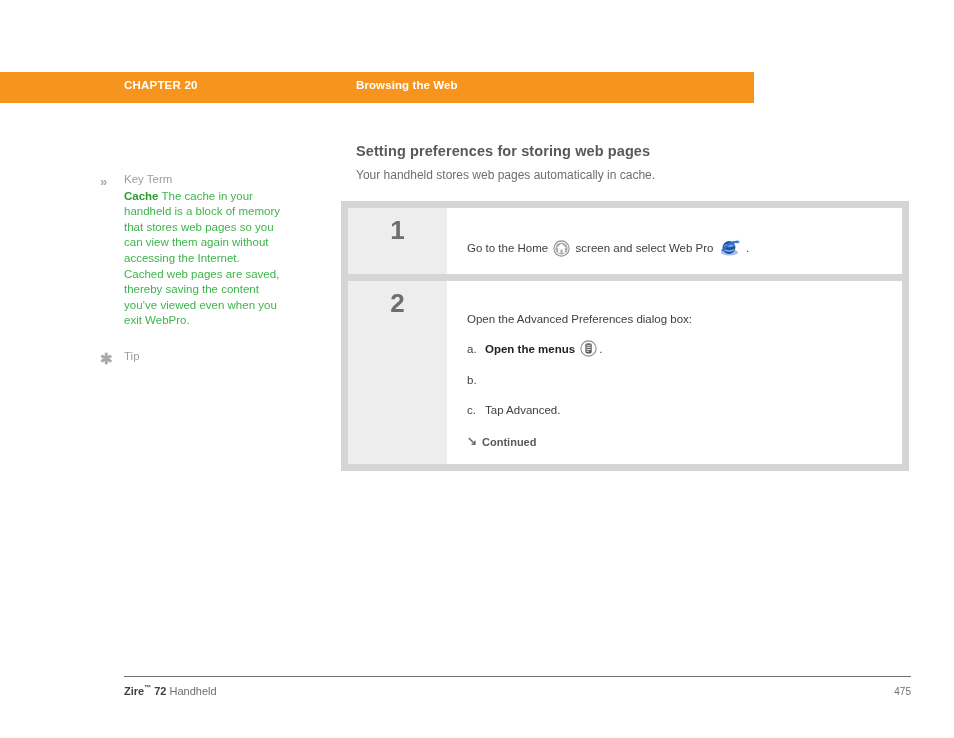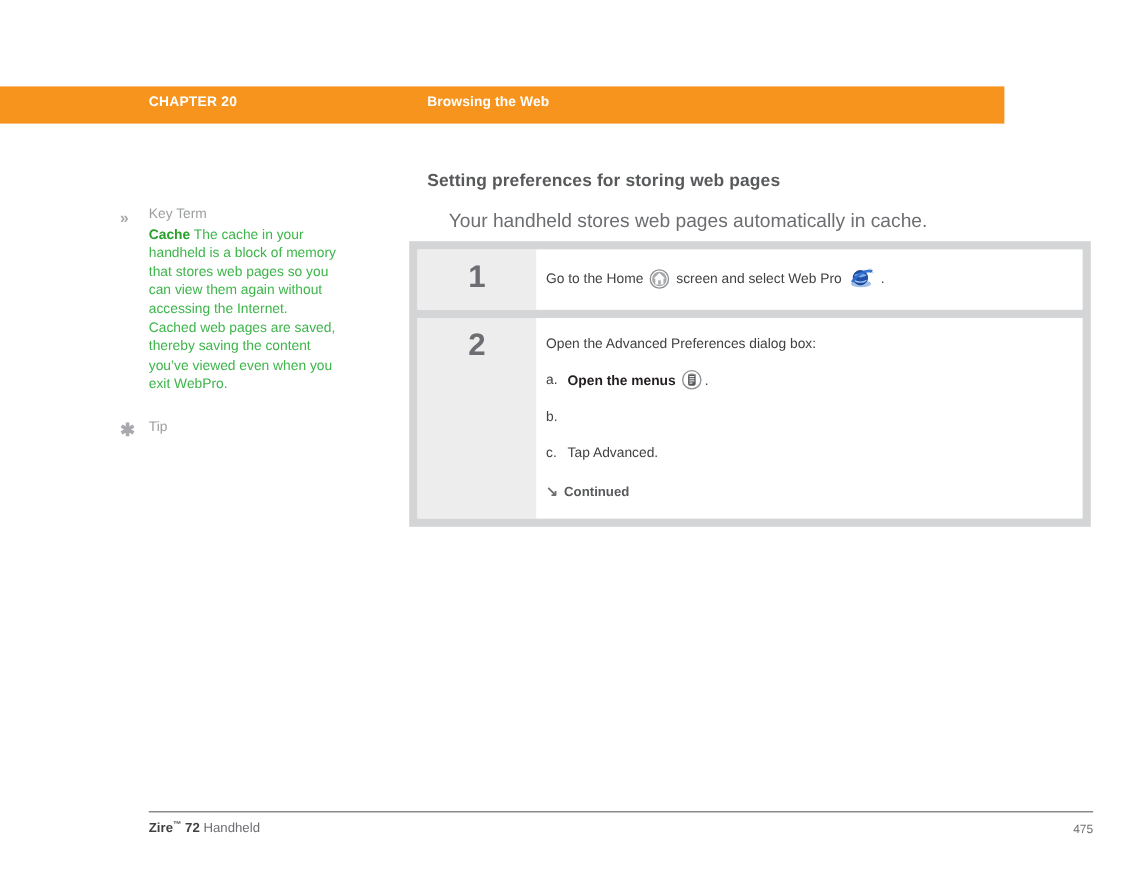--- a/index.html
+++ b/index.html
@@ -14,21 +14,21 @@
     position: relative;
     overflow: hidden;
     -webkit-font-smoothing: antialiased;
   }
 
   
   .header-bar {
     position: absolute;
     left: 0;
     top: 72px;
-    width: 837px;
+    width: 754px;
     height: 31px;
     background: #f7941e;
   }
   .header-chapter {
     position: absolute;
     left: 124px;
     top: 7px;
     font-size: 11.5px;
     font-weight: bold;
     color: #ffffff;
@@ -101,23 +101,23 @@
     width: 555px;
   }
   .page-heading {
     font-size: 14.5px;
     font-weight: bold;
     color: #58595b;
     letter-spacing: 0.1px;
     margin: 0 0 9px 0;
   }
   .page-subtitle {
-    font-size: 16px;
-    color: #6d6e71;
-    margin: 18px;
+    font-size: 12px;
+    color: #6d6e71;
+    margin: 0;
     line-height: 15px;
   }
 
   
   .steps-box {
     position: absolute;
     left: 341px;
     top: 201px;
     width: 568px;
     background: #d4d5d7;
@@ -144,25 +144,26 @@
   }
   .step-number {
     font-size: 26px;
     font-weight: bold;
     color: #6d6e71;
     line-height: 1;
   }
   .step-content {
     flex: 1 1 auto;
     background: #ffffff;
-    padding: 14px 14px 14px 8px;
+    padding: 14px 14px 14px 20px;
     box-sizing: border-box;
     font-size: 11.5px;
     color: #414042;
     line-height: 16px;
+    margin-top: 16px;
   }
   .step-row.step-one .step-content {
     padding-top: 16px;
     padding-bottom: 16px;
   }
   .step-intro {
     margin: 0 0 0 0;
   }
   .substep-list {
     margin: 0;

